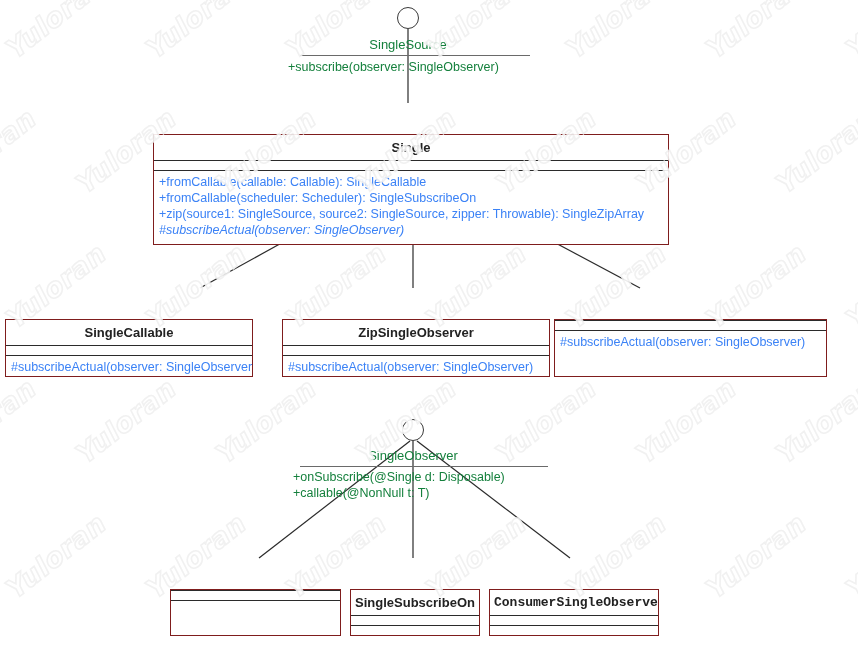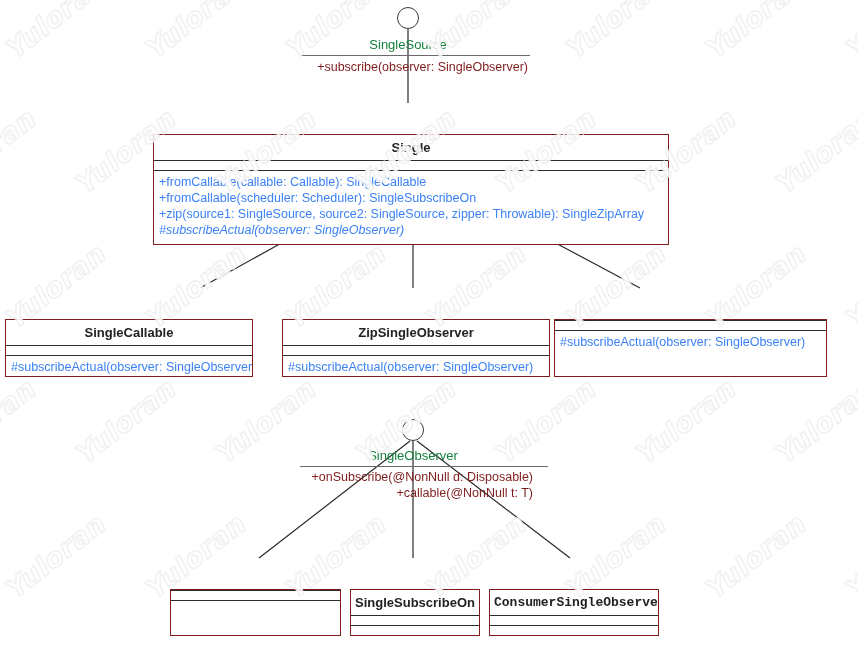--- a/index.html
+++ b/index.html
@@ -118,22 +118,22 @@
   }
   .iface-rule {
     position: absolute;
     border-top: 1.6px solid #6a6a6a;
     height: 0;
   }
   .iface-members {
     position: absolute;
     font-size: 12.5px;
     line-height: 15.5px;
-    color: #7f1d1d;
-    text-align: right;
+    color: #15803d;
+    text-align: left;
     white-space: nowrap;
   }
 </style>
 </head>
 <body>
 
 <div id="canvas">
 
   <svg id="edges" width="858" height="646">
     <g stroke="#2b2b2b" stroke-width="1.2" fill="none">
@@ -207,21 +207,21 @@
     <div class="uml-compartment">
       <div class="member">#subscribeActual(observer: SingleObserver)</div>
     </div>
   </div>
 
   <div class="iface" style="left:0; top:410px; width:858px; height:110px;padding-left:30px;">
     <div class="iface-circle" style="left:402px; top:9px;"></div>
     <div class="iface-name" style="left:313px; top:38px; width:200px;">SingleObserver</div>
     <div class="iface-rule" style="left:300px; top:56px; width:248px;"></div>
     <div class="iface-members" style="left:293px; top:60px; width:240px;">
-      <div class="member">+onSubscribe(@NonNull d: Disposable)</div>
+      <div class="member">+onSubscribe(@Single d: Disposable)</div>
       <div class="member">+callable(@NonNull t: T)</div>
     </div>
   </div>
 
   <div class="uml-box" style="left:170px; top:558px; width:171px; height:47px;">
     <div class="uml-sep"></div>
     <div class="uml-compartment empty"></div>
     <div class="uml-sep"></div>
     <div class="uml-compartment empty"></div>
   </div>

